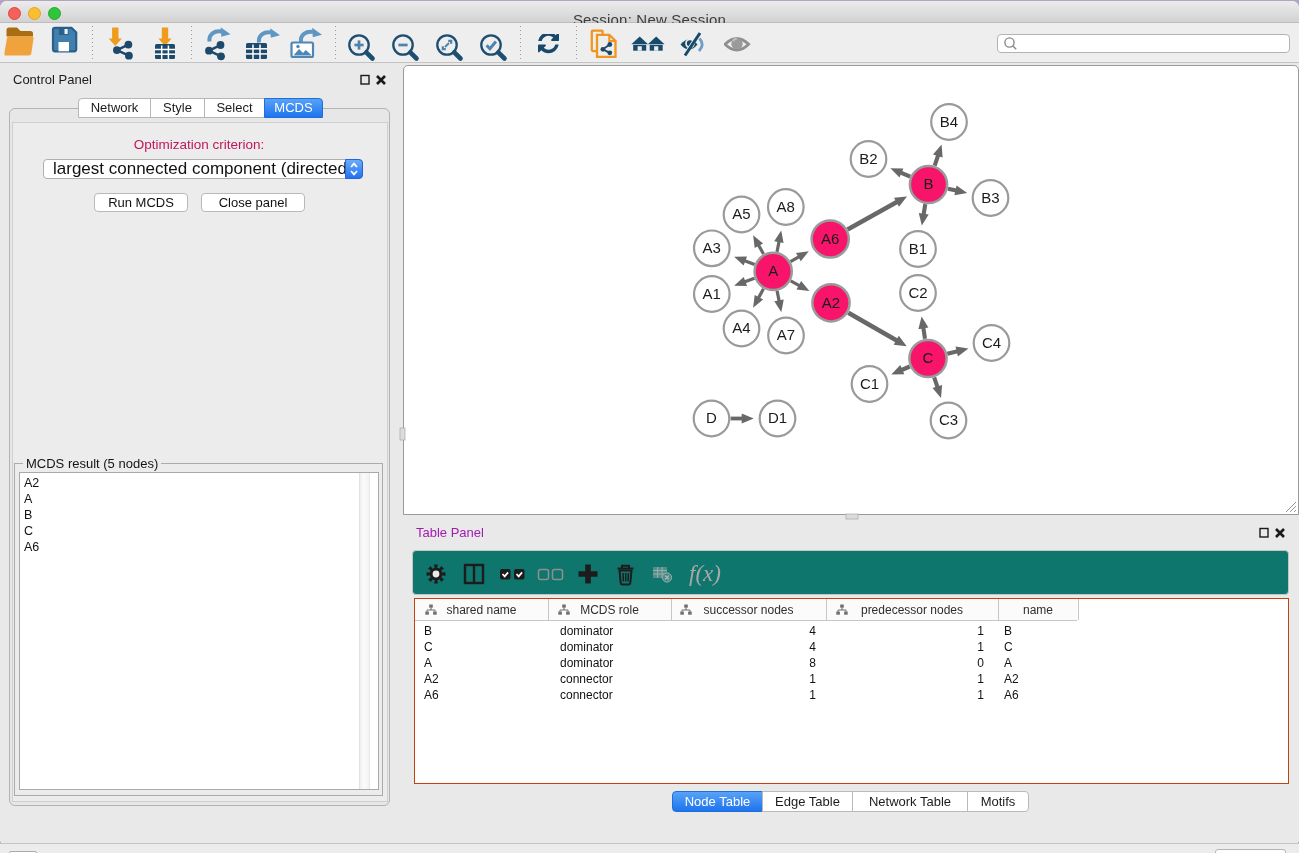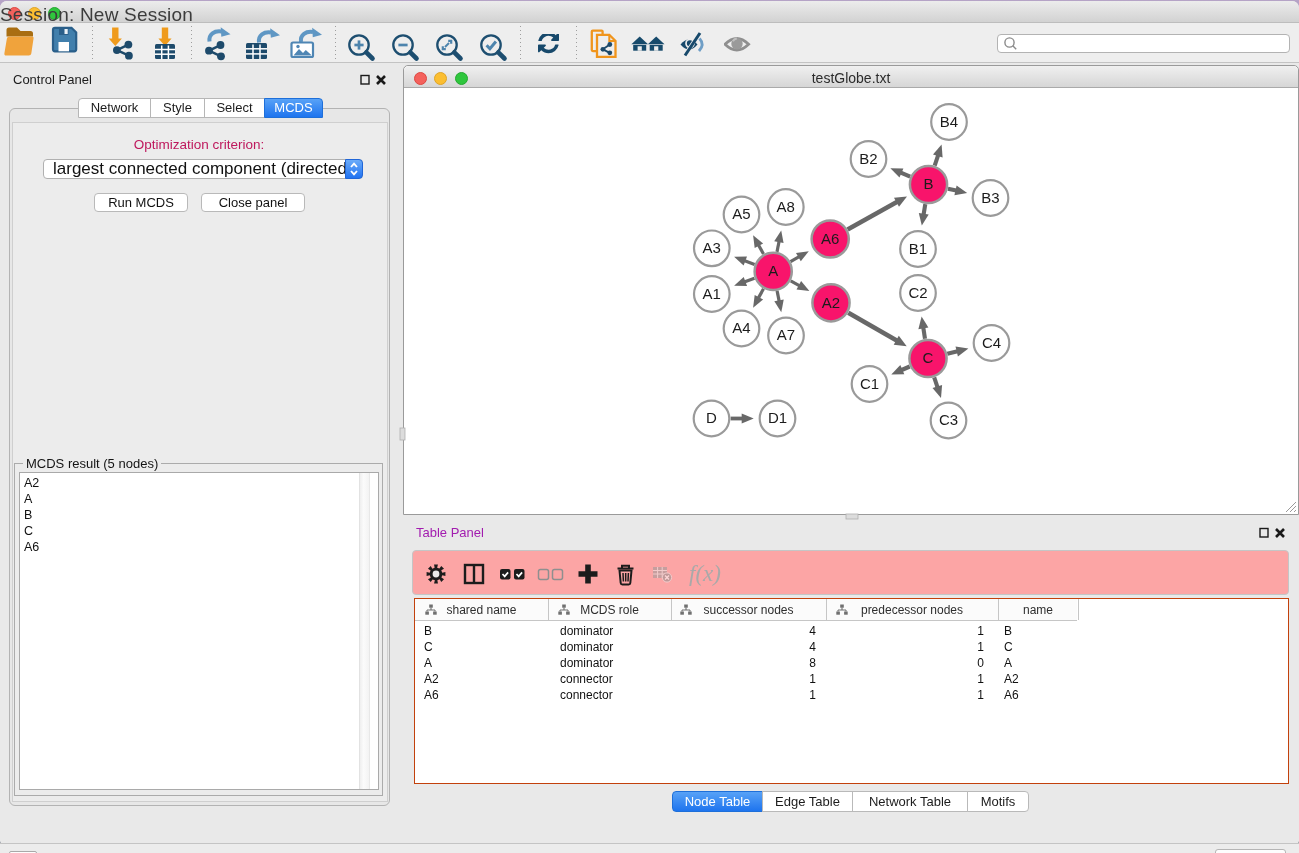--- a/index.html
+++ b/index.html
@@ -5,22 +5,22 @@
   html,body{margin:0;padding:0;}
   body{width:1299px;height:853px;position:relative;overflow:hidden;
        font-family:"Liberation Sans",sans-serif;
        background:linear-gradient(90deg,#141e38,#1c2947 30%,#25324e 55%,#182a40 80%,#10192e);}
   #deskTop{position:absolute;left:0;top:0;width:1299px;height:12px;background:#b5a3c6;}
   #mainwin{position:absolute;left:0;top:1px;width:1299px;height:846px;background:#e9e9e9;
            border-radius:7px 7px 6px 6px;}
   #titlebar{position:absolute;left:0;top:0;width:1299px;height:21px;
             background:linear-gradient(#ececec,#d2d2d2);border-radius:7px 7px 0 0;
             border-bottom:1px solid #bdbdbd;}
-  #titlebar .title{position:absolute;left:0;right:0;top:3px;
-                   font-size:19px;color:#3c3c3c;letter-spacing:0.2px;}
+  #titlebar .title{position:absolute;left:0;right:0;top:10px;text-align:center;
+                   font-size:15px;color:#3c3c3c;letter-spacing:0.2px;}
   .tl{position:absolute;top:5.5px;width:11px;height:11px;border-radius:50%;}
   #toolbar{position:absolute;left:0;top:22px;width:1299px;height:39px;background:#eeeeee;
            border-bottom:1px solid #c3c3c3;}
   .sep{position:absolute;top:3px;width:1px;height:33px;
        background-image:repeating-linear-gradient(#9e9e9e 0 1.4px,transparent 1.4px 4px);}
   .ticon{position:absolute;top:0;}
   #searchbox{position:absolute;left:997px;top:11px;width:291px;height:17px;background:#fff;
              border:1px solid #b3b3b3;border-radius:4px;}
   
   #cp-title{position:absolute;left:13px;top:71px;font-size:13px;color:#1c1c1c;}
@@ -54,21 +54,21 @@
   
   #netwin{position:absolute;left:403px;top:64px;width:894px;height:448px;background:#fff;
           border:1px solid #9a9a9a;border-radius:5px 5px 0 0;}
   #nettitle{position:absolute;left:0;top:0;width:100%;height:21px;
             background:linear-gradient(#f0f0f0,#d6d6d6);border-radius:5px 5px 0 0;
             border-bottom:1px solid #aaaaaa;}
   #nettitle .title{position:absolute;left:0;right:0;top:3.5px;text-align:center;font-size:14px;color:#2c2c2c;}
   #netcanvas{position:absolute;left:0;top:22px;width:894px;height:426px;background:#fff;overflow:hidden;}
   
   #tp-title{position:absolute;left:416px;top:524px;font-size:13px;color:#a21caf;}
-  #tp-toolbar{position:absolute;left:412px;top:549px;width:875px;height:43px;background:#fca5a5;
+  #tp-toolbar{position:absolute;left:412px;top:549px;width:875px;height:43px;background:#0f766e;
               border:1px solid #c5c5c5;border-radius:4px;}
   #tbl{position:absolute;left:414px;top:597px;width:873px;height:184px;background:#fff;
        border:1px solid #c2410c;}
   #tblhead{position:absolute;left:0;top:0;width:662px;height:21px;background:#fbfbfb;
            border-bottom:1px solid #c6c6c6;font-size:12px;color:#2e2e2e;}
   .hcell{position:absolute;top:0;height:21px;border-right:1px solid #c6c6c6;}
   .hlabel{position:absolute;top:4px;width:100%;text-align:center;}
   .trow{position:absolute;font-size:12px;color:#111;height:16px;line-height:16px;}
   .num{text-align:right;}
   .btab{position:absolute;top:790px;height:19px;background:#fff;border:1px solid #b9b9b9;
@@ -230,26 +230,20 @@
   </div>
   <div class="btn" style="left:94px;width:92px">Run MCDS</div>
   <div class="btn" style="left:201px;width:102px">Close panel</div>
   <div id="mcdsgroup">
     <div id="mcdsgrouptitle">MCDS result (5 nodes)</div>
     <div id="mcdslist">A2<br>A<br>B<br>C<br>A6
       <div id="mcdsscroll"></div>
     </div>
   </div>
   <div id="netwin">
-    <div id="nettitle">
-      <div class="tl" style="left:9.5px;background:#f4615c;border:0.5px solid #dd4741;"></div>
-      <div class="tl" style="left:30px;background:#fbbe31;border:0.5px solid #e0a426;"></div>
-      <div class="tl" style="left:50.5px;background:#2fc63d;border:0.5px solid #24a930;"></div>
-      <div class="title">testGlobe.txt</div>
-    </div>
     <div id="netcanvas">
         <svg width="895" height="426" viewBox="0 0 895 426" style="position:absolute;left:0;top:0">
           <line x1="359.5" y1="166.0" x2="353.9" y2="156.0" stroke="#686868" stroke-width="3.2"></line>
           <polygon points="349.1,147.3 359.1,155.4 350.7,160.1" fill="#686868"></polygon>
           <line x1="373.0" y1="163.9" x2="375.3" y2="152.2" stroke="#686868" stroke-width="3.2"></line>
           <polygon points="377.2,142.4 379.6,155.1 370.2,153.2" fill="#686868"></polygon>
           <line x1="350.6" y1="176.4" x2="339.4" y2="172.2" stroke="#686868" stroke-width="3.2"></line>
           <polygon points="330.1,168.7 343.0,168.4 339.6,177.4" fill="#686868"></polygon>
           <line x1="350.5" y1="190.3" x2="339.5" y2="194.3" stroke="#686868" stroke-width="3.2"></line>
           <polygon points="330.1,197.8 339.7,189.1 343.1,198.1" fill="#686868"></polygon>

